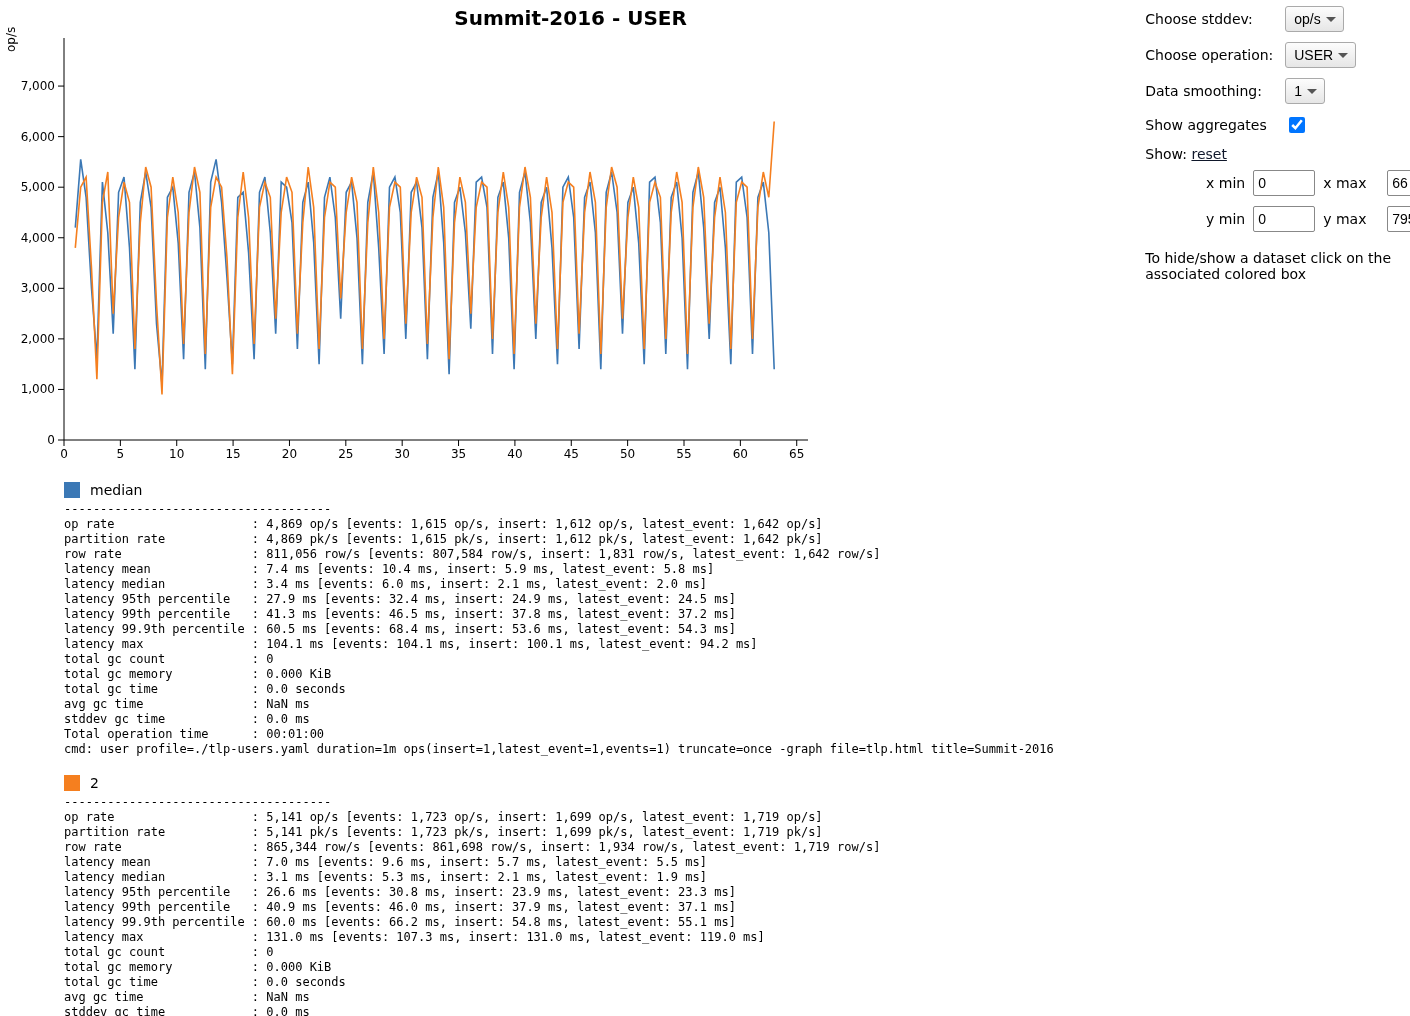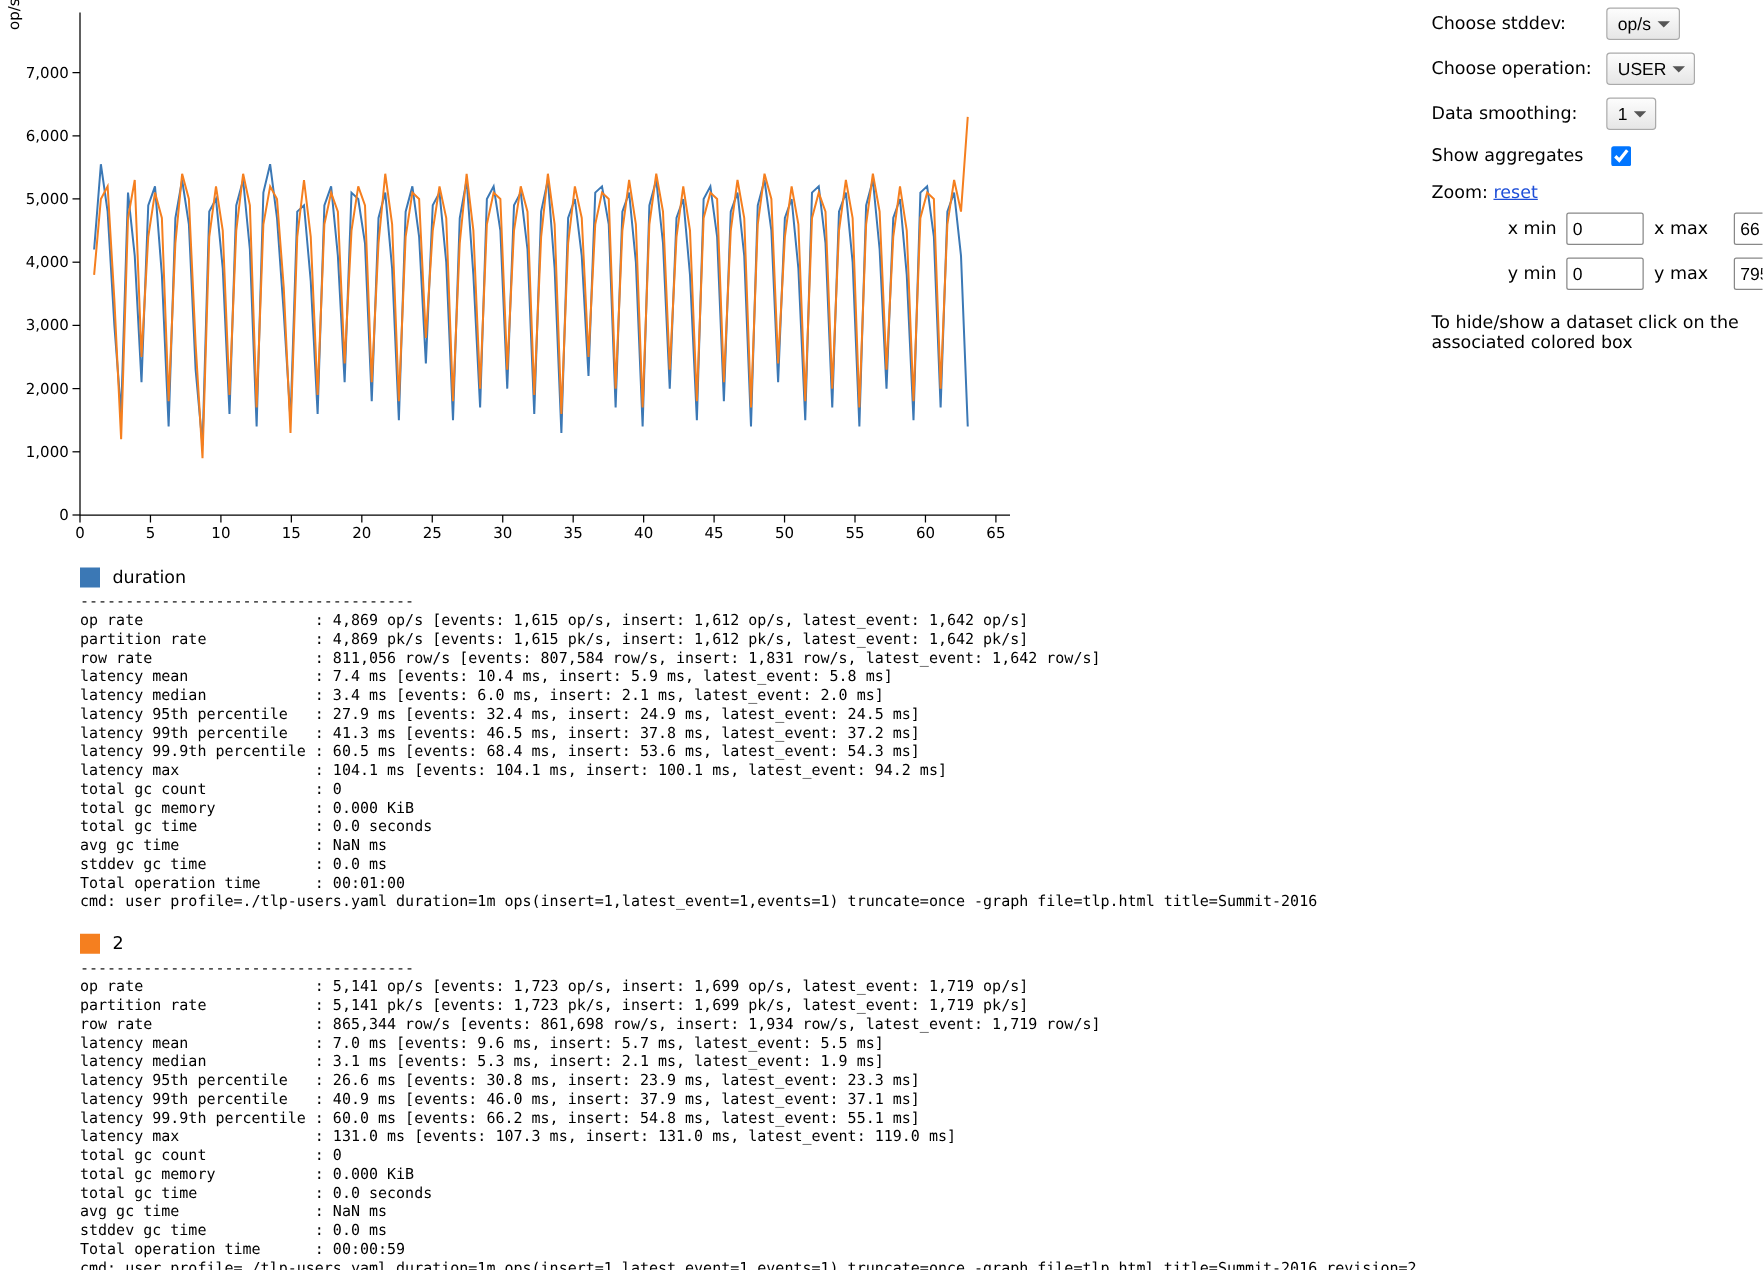--- a/index.html
+++ b/index.html
@@ -16,35 +16,36 @@
   .legend-head{display:flex;align-items:center;gap:10px;margin-bottom:4px}
   .swatch{width:16px;height:16px;display:inline-block}
   .legend-name{font-size:14px}
   .stats{font-family:"DejaVu Sans Mono","Liberation Mono",monospace;font-size:12px;white-space:pre;line-height:1.25}
   .ctrl-row{display:flex;align-items:center;margin-bottom:10px}
   .ctrl-label{width:140px}
   select{font-size:14px;padding:4px 22px 4px 8px;border:1px solid #aaa;border-radius:3px;background:linear-gradient(#fdfdfd,#e6e6e6);appearance:none;position:relative}
   .sel-wrap{position:relative;display:inline-block}
   .sel-wrap::after{content:"";position:absolute;right:8px;top:50%;margin-top:-2px;border:5px solid transparent;border-top-color:#555;pointer-events:none}
   .zoom-row{margin-top:6px}
-  .zoom-row a{color:#1d4ed8;}
+  .zoom-row a{color:#0f172a;}
   .axis-inputs{margin-top:8px}
   .ai-row{display:flex;align-items:center;margin-bottom:10px}
   .ai-lbl{width:64px;text-align:right;margin-right:8px;margin-left:36px}
   .ai-lbl2{width:56px;text-align:left;margin:0 8px}
   input[type=text]{width:52px;padding:4px 4px;border:1px solid #888;border-radius:2px;font-size:14px}
   input.wide{width:54px}
   .hint{margin-top:18px}
   input[type=checkbox]{width:16px;height:16px}
 </style>
 </head>
 <body>
 
 <div class="page">
   <div class="left">
+    <h2 class="chart-title">Summit-2016 - USER</h2>
     <div class="chart-wrap">
       <div class="ylabel">op/s</div>
       <svg id="chart" width="810" height="430">
           <line x1="56" y1="4" x2="56" y2="406" stroke="#000"></line>
           <line x1="50" y1="406" x2="56" y2="406" stroke="#000"></line>
           <text x="47" y="410" text-anchor="end" font-size="12">0</text>
           <line x1="50" y1="355.43905015847463" x2="56" y2="355.43905015847463" stroke="#000"></line>
           <text x="47" y="359.43905015847463" text-anchor="end" font-size="12">1,000</text>
           <line x1="50" y1="304.87810031694926" x2="56" y2="304.87810031694926" stroke="#000"></line>
           <text x="47" y="308.87810031694926" text-anchor="end" font-size="12">2,000</text>
@@ -89,21 +90,21 @@
           <text x="788.7272727272727" y="424" text-anchor="middle" font-size="12">65</text>
           <path d="M67.3 193.6L72.7 125.4L78.1 163.3L83.5 254.3L88.9 325.1L94.4 148.1L99.8 198.7L105.2 299.8L110.6 158.3L116.0 143.1L121.5 213.9L126.9 335.2L132.3 168.4L137.7 138.0L143.1 173.4L148.5 289.7L154.0 350.4L159.4 163.3L164.8 153.2L170.2 208.8L175.6 325.1L181.0 158.3L186.5 138.0L191.9 193.6L197.3 335.2L202.7 148.1L208.1 125.4L213.6 168.4L219.0 244.2L224.4 330.2L229.8 163.3L235.2 158.3L240.6 218.9L246.1 325.1L251.5 158.3L256.9 143.1L262.3 198.7L267.7 299.8L273.2 148.1L278.6 153.2L284.0 188.6L289.4 315.0L294.8 168.4L300.2 148.1L305.7 208.8L311.1 330.2L316.5 163.3L321.9 143.1L327.3 183.5L332.7 284.7L338.2 158.3L343.6 148.1L349.0 203.8L354.4 330.2L359.8 168.4L365.3 138.0L370.7 213.9L376.1 320.0L381.5 153.2L386.9 143.1L392.3 178.5L397.8 304.9L403.2 158.3L408.6 148.1L414.0 193.6L419.4 325.1L424.9 163.3L430.3 138.0L435.7 208.8L441.1 340.3L446.5 168.4L451.9 153.2L457.4 198.7L462.8 294.8L468.2 148.1L473.6 143.1L479.0 173.4L484.5 320.0L489.9 163.3L495.3 148.1L500.7 203.8L506.1 335.2L511.5 158.3L517.0 138.0L522.4 188.6L527.8 304.9L533.2 168.4L538.6 153.2L544.0 213.9L549.5 330.2L554.9 153.2L560.3 143.1L565.7 183.5L571.1 315.0L576.6 163.3L582.0 148.1L587.4 198.7L592.8 335.2L598.2 158.3L603.6 138.0L609.1 178.5L614.5 299.8L619.9 168.4L625.3 153.2L630.7 208.8L636.2 330.2L641.6 148.1L647.0 143.1L652.4 188.6L657.8 320.0L663.2 163.3L668.7 148.1L674.1 203.8L679.5 335.2L684.9 158.3L690.3 138.0L695.7 193.6L701.2 304.9L706.6 168.4L712.0 153.2L717.4 213.9L722.8 330.2L728.3 148.1L733.7 143.1L739.1 183.5L744.5 320.0L749.9 163.3L755.3 148.1L760.8 198.7L766.2 335.2" fill="none" stroke="#3b78b5" stroke-width="1.6"></path>
           <path d="M67.3 213.9L72.7 153.2L78.1 143.1L83.5 234.1L88.9 345.3L94.4 168.4L99.8 138.0L105.2 279.6L110.6 183.5L116.0 148.1L121.5 168.4L126.9 315.0L132.3 188.6L137.7 133.0L143.1 153.2L148.5 269.5L154.0 360.5L159.4 183.5L164.8 143.1L170.2 178.5L175.6 309.9L181.0 178.5L186.5 133.0L191.9 158.3L197.3 320.0L202.7 173.4L208.1 143.1L213.6 153.2L219.0 224.0L224.4 340.3L229.8 183.5L235.2 138.0L240.6 183.5L246.1 309.9L251.5 173.4L256.9 148.1L262.3 163.3L267.7 284.7L273.2 178.5L278.6 143.1L284.0 158.3L289.4 299.8L294.8 188.6L300.2 133.0L305.7 173.4L311.1 315.0L316.5 183.5L321.9 148.1L327.3 153.2L332.7 264.4L338.2 178.5L343.6 143.1L349.0 168.4L354.4 315.0L359.8 188.6L365.3 133.0L370.7 178.5L376.1 304.9L381.5 173.4L386.9 148.1L392.3 153.2L397.8 289.7L403.2 178.5L408.6 143.1L414.0 163.3L419.4 309.9L424.9 183.5L430.3 133.0L435.7 173.4L441.1 325.1L446.5 188.6L451.9 143.1L457.4 168.4L462.8 279.6L468.2 173.4L473.6 148.1L479.0 153.2L484.5 304.9L489.9 178.5L495.3 138.0L500.7 173.4L506.1 320.0L511.5 173.4L517.0 133.0L522.4 163.3L527.8 289.7L533.2 183.5L538.6 143.1L544.0 178.5L549.5 315.0L554.9 168.4L560.3 148.1L565.7 153.2L571.1 299.8L576.6 178.5L582.0 138.0L587.4 168.4L592.8 320.0L598.2 173.4L603.6 133.0L609.1 153.2L614.5 284.7L619.9 183.5L625.3 143.1L630.7 173.4L636.2 315.0L641.6 168.4L647.0 148.1L652.4 163.3L657.8 304.9L663.2 178.5L668.7 138.0L674.1 168.4L679.5 320.0L684.9 173.4L690.3 133.0L695.7 163.3L701.2 289.7L706.6 183.5L712.0 143.1L717.4 178.5L722.8 315.0L728.3 168.4L733.7 148.1L739.1 153.2L744.5 304.9L749.9 173.4L755.3 138.0L760.8 163.3L766.2 87.5" fill="none" stroke="#f57f1f" stroke-width="1.6"></path>
         </svg>
     </div>
 
     <div class="legend" id="legend">
         <div class="legend-block">
           <div class="legend-head">
             <span class="swatch" style="background:#3b78b5"></span>
-            <span class="legend-name">duration</span>
+            <span class="legend-name">median</span>
           </div>
           <div class="stats">-------------------------------------
 op rate                   : 4,869 op/s [events: 1,615 op/s, insert: 1,612 op/s, latest_event: 1,642 op/s]
 partition rate            : 4,869 pk/s [events: 1,615 pk/s, insert: 1,612 pk/s, latest_event: 1,642 pk/s]
 row rate                  : 811,056 row/s [events: 807,584 row/s, insert: 1,831 row/s, latest_event: 1,642 row/s]
 latency mean              : 7.4 ms [events: 10.4 ms, insert: 5.9 ms, latest_event: 5.8 ms]
 latency median            : 3.4 ms [events: 6.0 ms, insert: 2.1 ms, latest_event: 2.0 ms]
 latency 95th percentile   : 27.9 ms [events: 32.4 ms, insert: 24.9 ms, latest_event: 24.5 ms]
 latency 99th percentile   : 41.3 ms [events: 46.5 ms, insert: 37.8 ms, latest_event: 37.2 ms]
 latency 99.9th percentile : 60.5 ms [events: 68.4 ms, insert: 53.6 ms, latest_event: 54.3 ms]
@@ -153,21 +154,21 @@
     </div>
     <div class="ctrl-row">
       <span class="ctrl-label">Data smoothing:</span>
       <span class="sel-wrap"><select><option>1</option></select></span>
     </div>
     <div class="ctrl-row">
       <span class="ctrl-label" style="width:auto;margin-right:18px">Show aggregates</span>
       <input type="checkbox" checked="" style="">
     </div>
     <div class="zoom-row">
-      <span>Zoom: </span><a href="#">reset</a>
+      <span>Show: </span><a href="#">reset</a>
     </div>
     <div class="axis-inputs">
       <div class="ai-row">
         <span class="ai-lbl">x min</span>
         <input type="text" value="0" style="">
         <span class="ai-lbl2">x max</span>
         <input type="text" value="66" style="">
       </div>
       <div class="ai-row">
         <span class="ai-lbl">y min</span>

